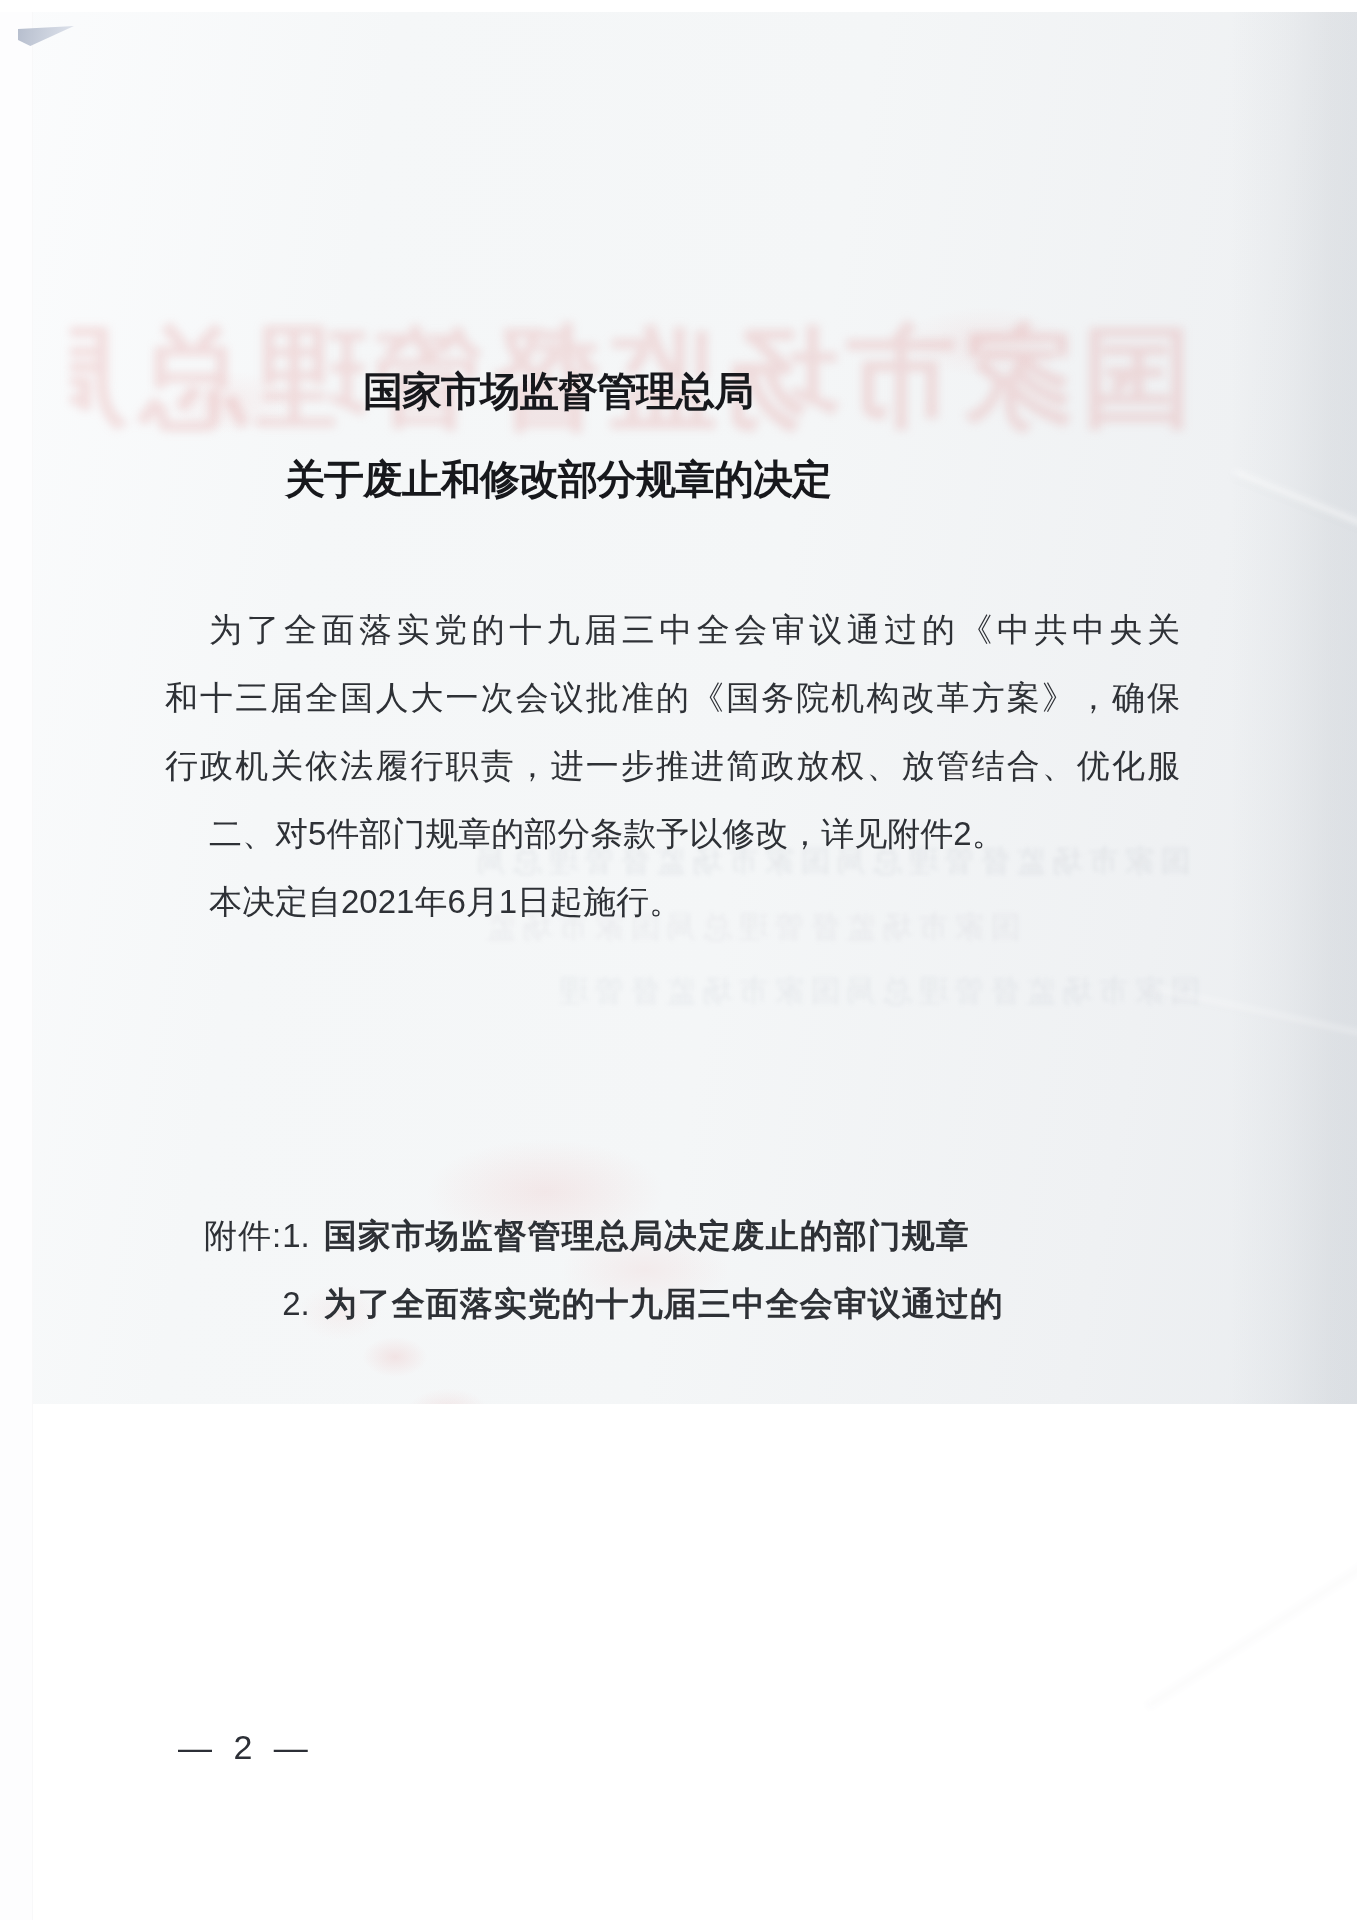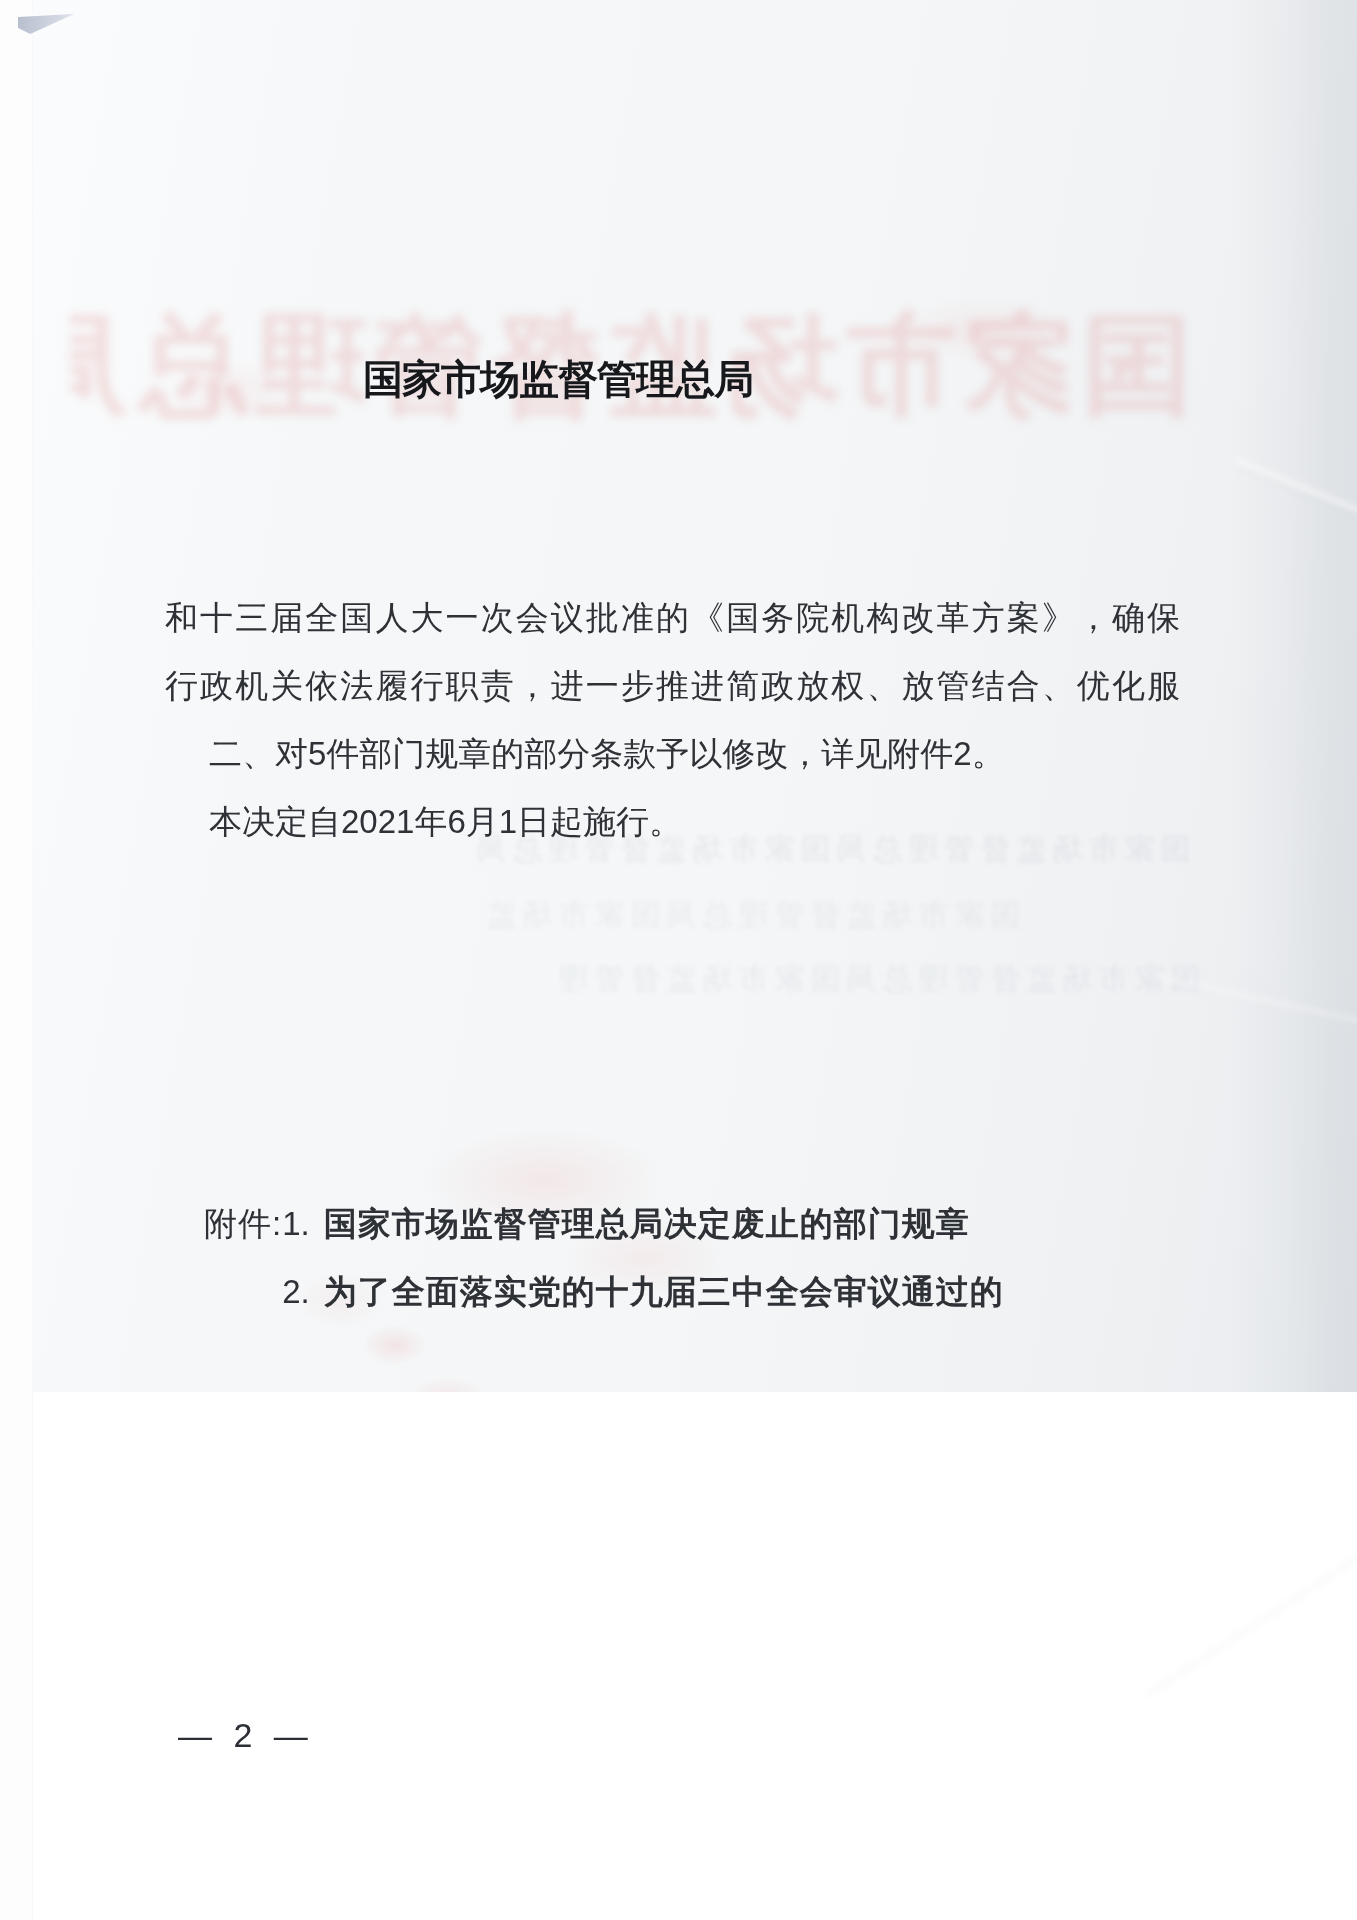--- a/index.html
+++ b/index.html
@@ -6,20 +6,21 @@
   body {
     width: 1357px; height: 1920px;
     font-family: "Liberation Sans", "DejaVu Sans", sans-serif;
     overflow: hidden;
   }
   .page {
     position: relative;
     width: 1357px; height: 1392px;
     background:
       linear-gradient(100deg, #fbfcfd 0%, #f5f7f8 25%, #f4f6f7 55%, #eff1f3 82%, #e9ecef 100%);
+    margin-top: 12px;
   }
   
   .left-strip {
     position: absolute; left: 0; top: 0; width: 32px; height: 1920px;
     background: #fdfdfe;
     border-right: 1px solid rgba(0,0,0,0.02);
   }
   
   .right-shade {
     position: absolute; inset: 0;
@@ -122,22 +123,24 @@
   <div class="bleed-line bleed-line-a">国家市场监督管理总局国家市场监督管理总局</div>
   <div class="bleed-line bleed-line-b">国家市场监督管理总局国家市场监督管理总局</div>
   <div class="bleed-line bleed-line-c">国家市场监督管理总局国家市场监督管理总局</div>
 
   <div class="crease crease-1"></div>
   <div class="crease crease-2"></div>
   <div class="crease crease-3"></div>
   <div class="corner-mark"></div>
 
   <div class="doc-title l1">国家市场监督管理总局</div>
+  <div class="doc-title l2">关于废止和修改部分规章的决定</div>
 
   <div class="body-block">
+    <div class="line just first-indent">为了全面落实党的十九届三中全会审议通过的《中共中央关</div>
     <div class="line just">和十三届全国人大一次会议批准的《国务院机构改革方案》，确保</div>
     <div class="line just">行政机关依法履行职责，进一步推进简政放权、放管结合、优化服</div>
     <div class="line para-indent">二、对5件部门规章的部分条款予以修改，详见附件2。</div>
     <div class="line para-indent">本决定自2021年6月1日起施行。</div>
   </div>
 
   <div class="attach-block">
     <div class="attach-row">
       <span class="attach-label">附件:</span><span class="attach-num">1.</span><span class="attach-text">国家市场监督管理总局决定废止的部门规章</span>
     </div>

